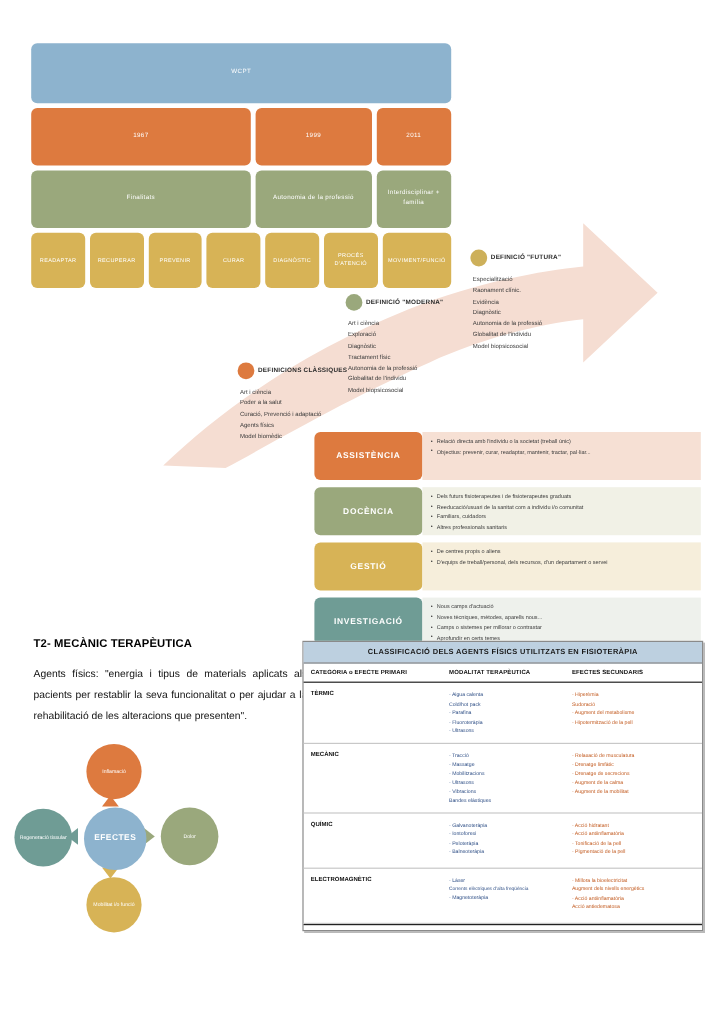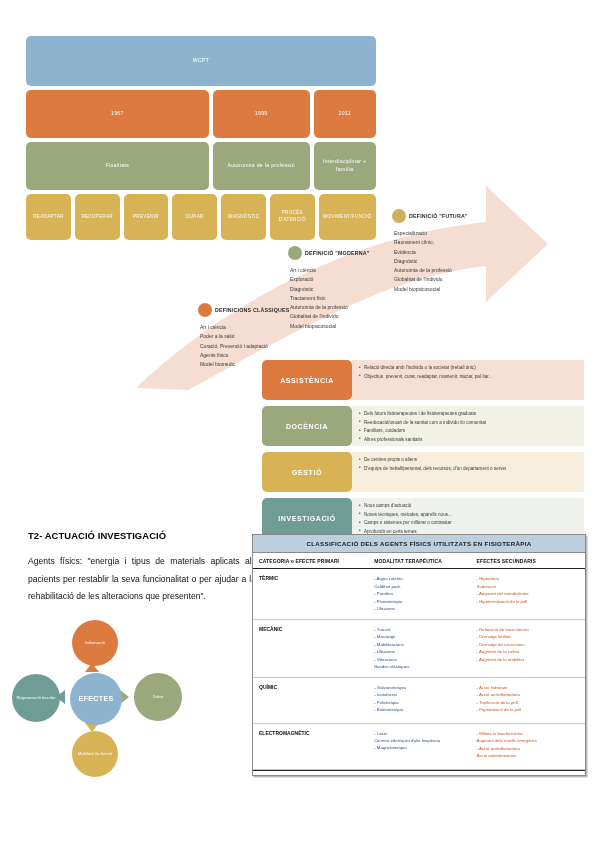--- a/index.html
+++ b/index.html
@@ -187,21 +187,21 @@
       <div class="fbody">
         <div>Nous camps d'actuació</div>
         <div>Noves tècniques, mètodes, aparells nous...</div>
         <div>Camps o sistemes per millorar o contrastar</div>
         <div>Aprofundir en certs temes</div>
       </div>
     </div>
   </div>
 
   <div class="t2">
-    <h2>T2- ACTUACIÓ INVESTIGACIÓ</h2>
+    <h2>T2- MECÀNIC TERAPÈUTICA</h2>
     <p>Agents físics: "energia i tipus de materials aplicats als pacients per restablir la seva funcionalitat o per ajudar a la rehabilitació de les alteracions que presenten".</p>
   </div>
 
   <div class="circ">
     <div class="arw up"></div>
     <div class="arw down"></div>
     <div class="arw left"></div>
     <div class="arw right"></div>
     <div class="bub" id="bub-top">Inflamació</div>
     <div class="bub" id="bub-left">Regeneració tissular</div>

